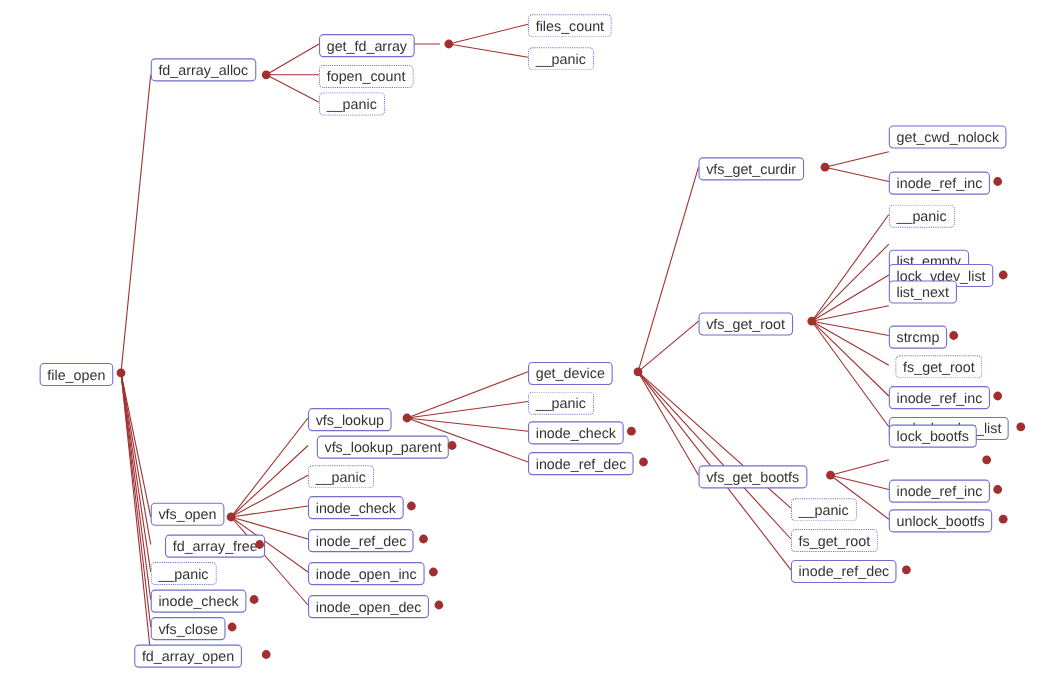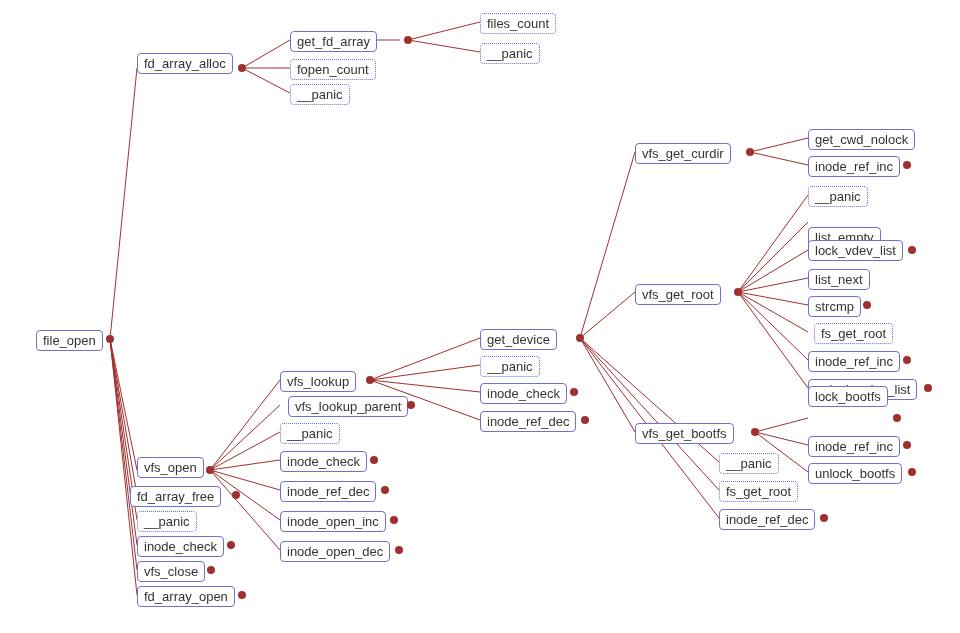--- a/index.html
+++ b/index.html
@@ -67,28 +67,28 @@
     <line x1="755" y1="432" x2="808" y2="472"></line>
 </svg>
 
 <div class="node" style="left:36px;top:330px"><span>file_open</span></div>
 <div class="dot" style="left:106px;top:335px"></div>
 
 <div class="node" style="left:137px;top:53px"><span>fd_array_alloc</span></div>
 <div class="dot" style="left:238px;top:64px"></div>
 <div class="node" style="left:137px;top:457px"><span>vfs_open</span></div>
 <div class="dot" style="left:206px;top:466px"></div>
-<div class="node" style="left:130px;top:486px"><span>fd_array_free</span></div>
+<div class="node" style="left:150px;top:486px"><span>fd_array_free</span></div>
 <div class="dot" style="left:232px;top:491px"></div>
 <div class="node dotted" style="left:137px;top:511px"><span>__panic</span></div>
 <div class="node" style="left:137px;top:536px"><span>inode_check</span></div>
 <div class="dot" style="left:227px;top:541px"></div>
 <div class="node" style="left:137px;top:561px"><span>vfs_close</span></div>
 <div class="dot" style="left:207px;top:566px"></div>
-<div class="node" style="left:137px;top:586px"><span>fd_array_open</span></div>
+<div class="node" style="left:122px;top:586px"><span>fd_array_open</span></div>
 <div class="dot" style="left:238px;top:591px"></div>
 
 <div class="node" style="left:290px;top:31px"><span>get_fd_array</span></div>
 <div class="dot" style="left:404px;top:36px"></div>
 <div class="node dotted" style="left:290px;top:59px"><span>fopen_count</span></div>
 <div class="node dotted" style="left:290px;top:84px"><span>__panic</span></div>
 
 <div class="node dotted" style="left:480px;top:13px"><span>files_count</span></div>
 <div class="node dotted" style="left:480px;top:43px"><span>__panic</span></div>
 
@@ -118,29 +118,29 @@
 <div class="dot" style="left:746px;top:148px"></div>
 <div class="node" style="left:635px;top:284px"><span>vfs_get_root</span></div>
 <div class="dot" style="left:734px;top:288px"></div>
 <div class="node" style="left:635px;top:423px"><span>vfs_get_bootfs</span></div>
 <div class="dot" style="left:751px;top:428px"></div>
 <div class="node dotted" style="left:719px;top:453px"><span>__panic</span></div>
 <div class="node dotted" style="left:719px;top:481px"><span>fs_get_root</span></div>
 <div class="node" style="left:719px;top:509px"><span>inode_ref_dec</span></div>
 <div class="dot" style="left:820px;top:514px"></div>
 
-<div class="node" style="left:808px;top:129px"><span>get_cwd_nolock</span></div>
+<div class="node" style="left:808px;top:114px"><span>get_cwd_nolock</span></div>
 <div class="node" style="left:808px;top:156px"><span>inode_ref_inc</span></div>
 <div class="dot" style="left:903px;top:161px"></div>
 
 <div class="node dotted" style="left:808px;top:186px"><span>__panic</span></div>
 <div class="node" style="left:808px;top:227px"><span>list_empty</span></div>
 <div class="node" style="left:808px;top:240px"><span>lock_vdev_list</span></div>
 <div class="dot" style="left:908px;top:246px"></div>
-<div class="node" style="left:808px;top:269px"><span>list_next</span></div>
+<div class="node" style="left:808px;top:255px"><span>list_next</span></div>
 <div class="node" style="left:808px;top:296px"><span>strcmp</span></div>
 <div class="dot" style="left:863px;top:301px"></div>
 <div class="node dotted" style="left:814px;top:323px"><span>fs_get_root</span></div>
 <div class="node" style="left:808px;top:351px"><span>inode_ref_inc</span></div>
 <div class="dot" style="left:903px;top:356px"></div>
 <div class="node" style="left:808px;top:379px"><span>unlock_vdev_list</span></div>
 <div class="dot" style="left:924px;top:384px"></div>
 
 <div class="node" style="left:808px;top:386px"><span>lock_bootfs</span></div>
 <div class="dot" style="left:893px;top:414px"></div>

